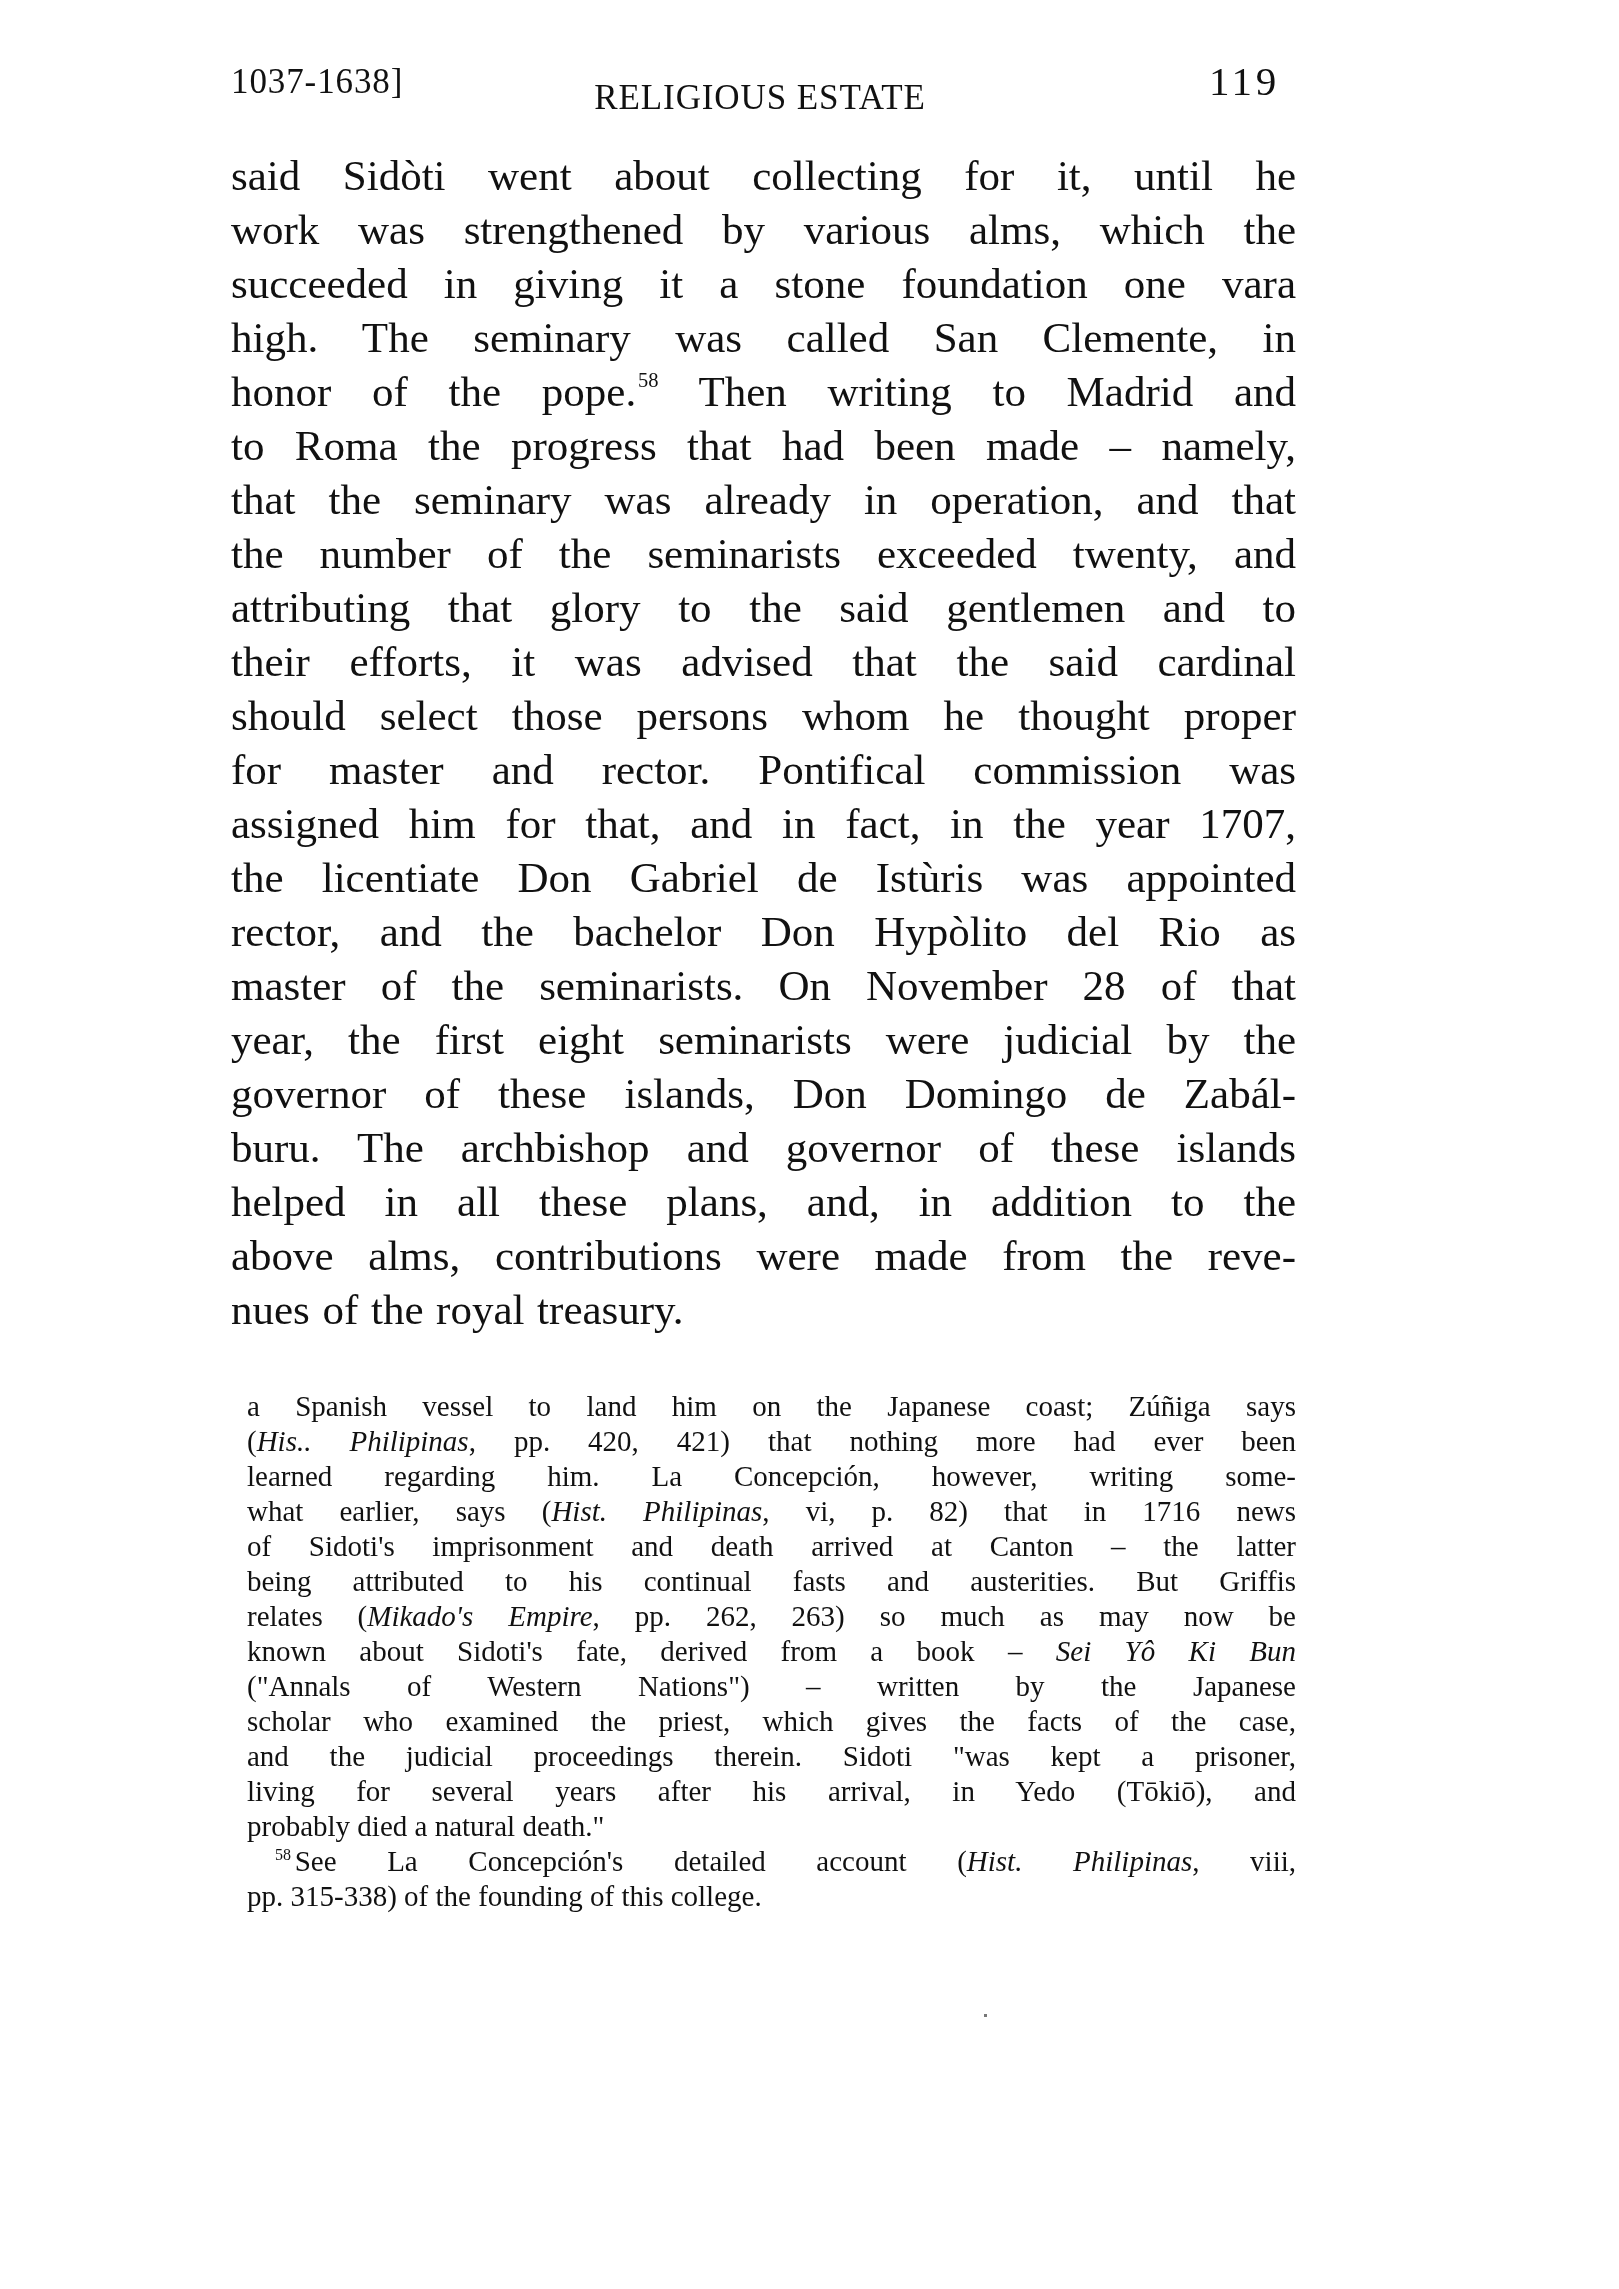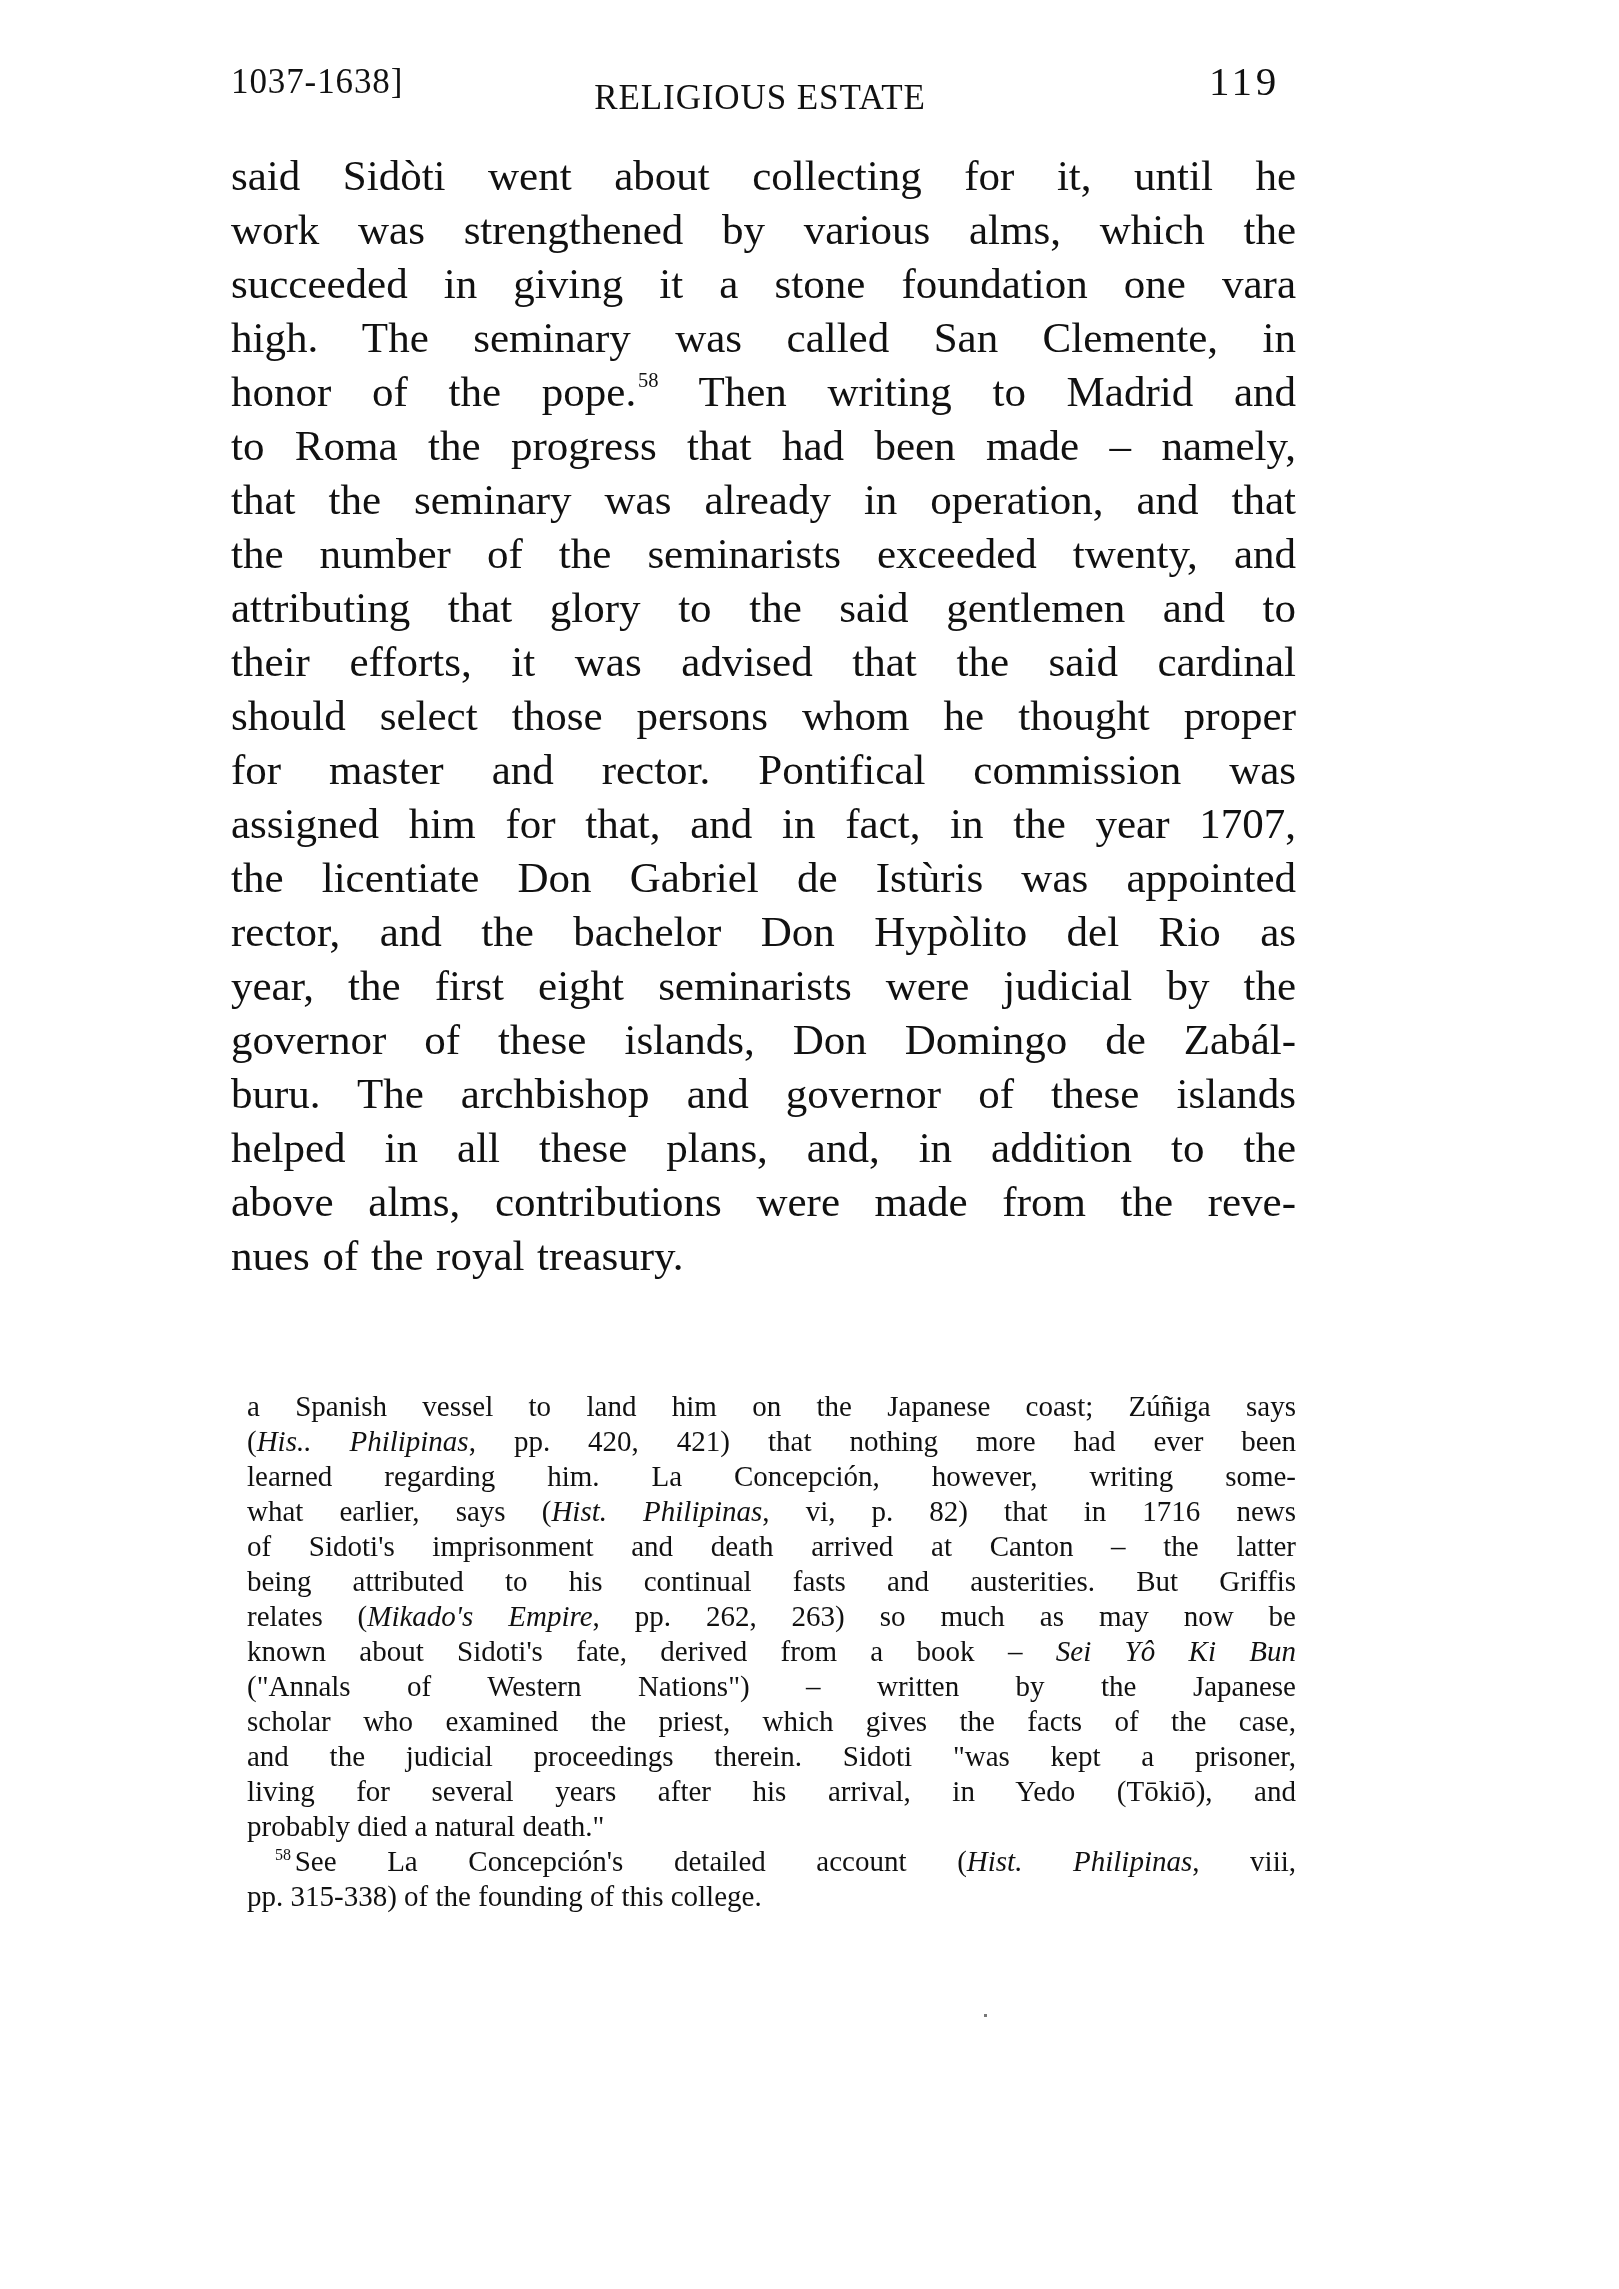--- a/index.html
+++ b/index.html
@@ -136,20 +136,21 @@
     <span class="line">to Roma the progress that had been made – namely,</span>
     <span class="line">that the seminary was already in operation, and that</span>
     <span class="line">the number of the seminarists exceeded twenty, and</span>
     <span class="line">attributing that glory to the said gentlemen and to</span>
     <span class="line">their efforts, it was advised that the said cardinal</span>
     <span class="line">should select those persons whom he thought proper</span>
     <span class="line">for master and rector.  Pontifical commission was</span>
     <span class="line">assigned him for that, and in fact, in the year 1707,</span>
     <span class="line">the licentiate Don Gabriel de Istùris was appointed</span>
     <span class="line">rector, and the bachelor Don Hypòlito del Rio as</span>
+    <span class="line">master of the seminarists.  On November 28 of that</span>
     <span class="line">year, the first eight seminarists were judicial by the</span>
     <span class="line">governor of these islands, Don Domingo de Zabál-</span>
     <span class="line">buru.  The archbishop and governor of these islands</span>
     <span class="line">helped in all these plans, and, in addition to the</span>
     <span class="line">above alms, contributions were made from the reve-</span>
     <span class="line last">nues of the royal treasury.</span>
   </div>
 
   <div class="footnotes">
     <div>

